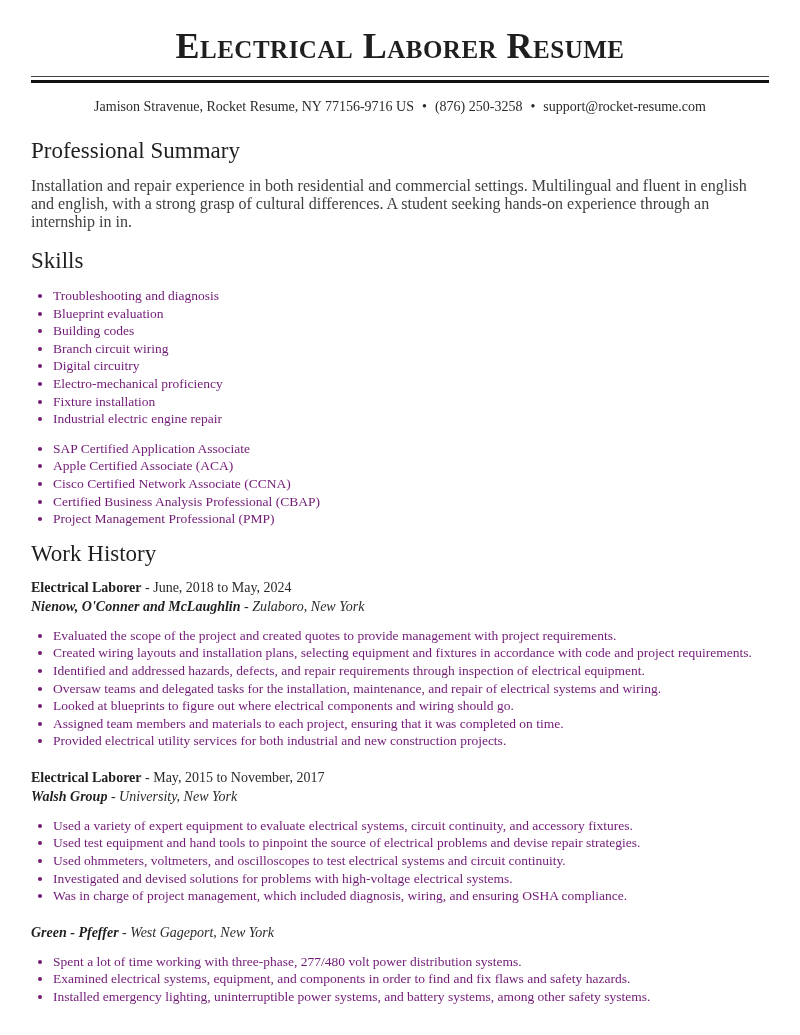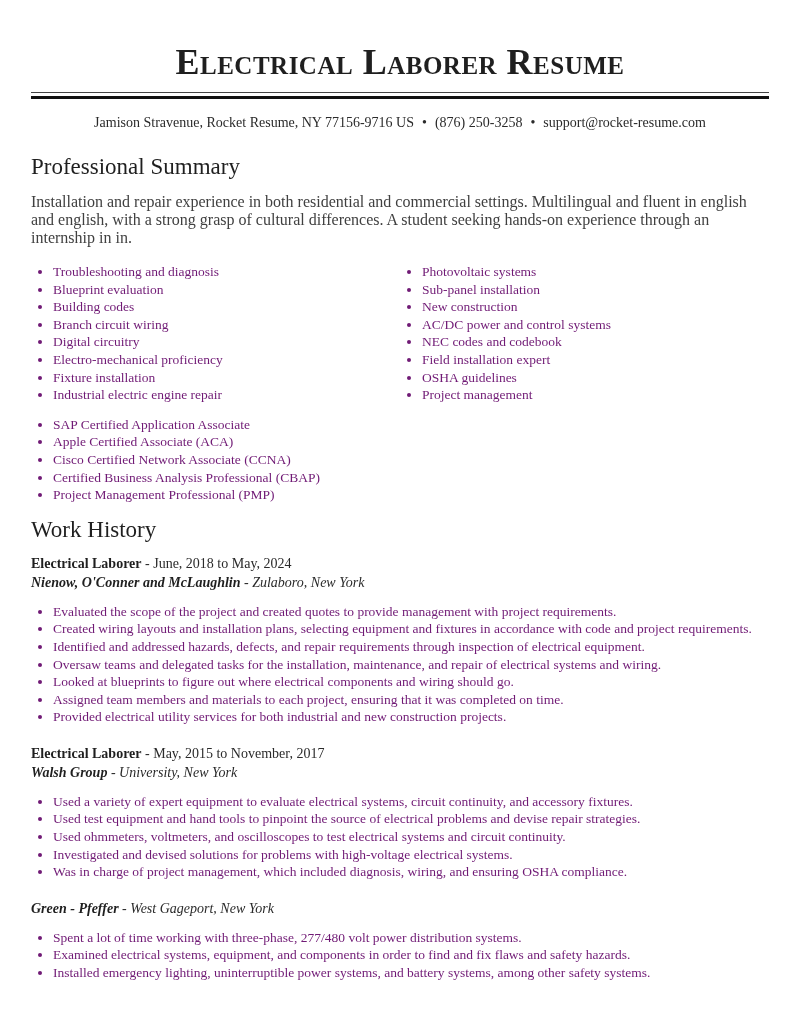--- a/index.html
+++ b/index.html
@@ -3,21 +3,21 @@
   <meta charset="utf-8">
   <style>
     html, body { margin: 0; padding: 0; background: #ffffff; }
     body {
       width: 800px; height: 1035px; overflow: hidden;
       font-family: "Liberation Serif", "DejaVu Serif", serif;
       color: #222222;
     }
     .page { padding: 0 31px; position: relative; }
     .title {
-      text-align: center; margin: 0; padding-top: 40px;
+      text-align: center; margin: 0; padding-top: 24px;
       font-size: 36px; font-weight: bold; font-variant: small-caps;
       letter-spacing: 0.5px; color: #1f1f1f; line-height: 44px;
     }
     .rule { margin-top: 8px; height: 7px; position: relative; }
     .rule .thin { position: absolute; left: 0; right: 0; top: 0; height: 1px; background: #444; }
     .rule .thick { position: absolute; left: 0; right: 0; top: 4px; height: 3px; background: #111; }
     .contact {
       text-align: center; font-size: 14px; margin-top: 16px; color: #2a2a2a;
     }
     .contact .sep { margin: 0 8px; }
@@ -56,40 +56,31 @@
   <div class="contact">
     <span>Jamison Stravenue, Rocket Resume, NY 77156-9716 US</span><span class="sep">•</span><span>(876) 250-3258</span><span class="sep">•</span><span>support@rocket-resume.com</span>
   </div>
 
   <section class="sec-summary">
     <h2>Professional Summary</h2>
     <p class="summary">Installation and repair experience in both residential and commercial settings. Multilingual and fluent in english and english, with a strong grasp of cultural differences. A student seeking hands-on experience through an internship in in.</p>
   </section>
 
   <section class="sec-skills">
+    <h2>Skills</h2>
     <div class="skills">
       <ul>
         <li>Troubleshooting and diagnosis</li>
         <li>Blueprint evaluation</li>
         <li>Building codes</li>
         <li>Branch circuit wiring</li>
         <li>Digital circuitry</li>
         <li>Electro-mechanical proficiency</li>
         <li>Fixture installation</li>
         <li>Industrial electric engine repair</li>
-      </ul>
-      <ul>
-        <li>Photovoltaic systems</li>
-        <li>Sub-panel installation</li>
-        <li>New construction</li>
-        <li>AC/DC power and control systems</li>
-        <li>NEC codes and codebook</li>
-        <li>Field installation expert</li>
-        <li>OSHA guidelines</li>
-        <li>Project management</li>
       </ul>
     </div>
   </section>
 
   <section class="sec-certs">
     <ul class="certs">
       <li>SAP Certified Application Associate</li>
       <li>Apple Certified Associate (ACA)</li>
       <li>Cisco Certified Network Associate (CCNA)</li>
       <li>Certified Business Analysis Professional (CBAP)</li>

